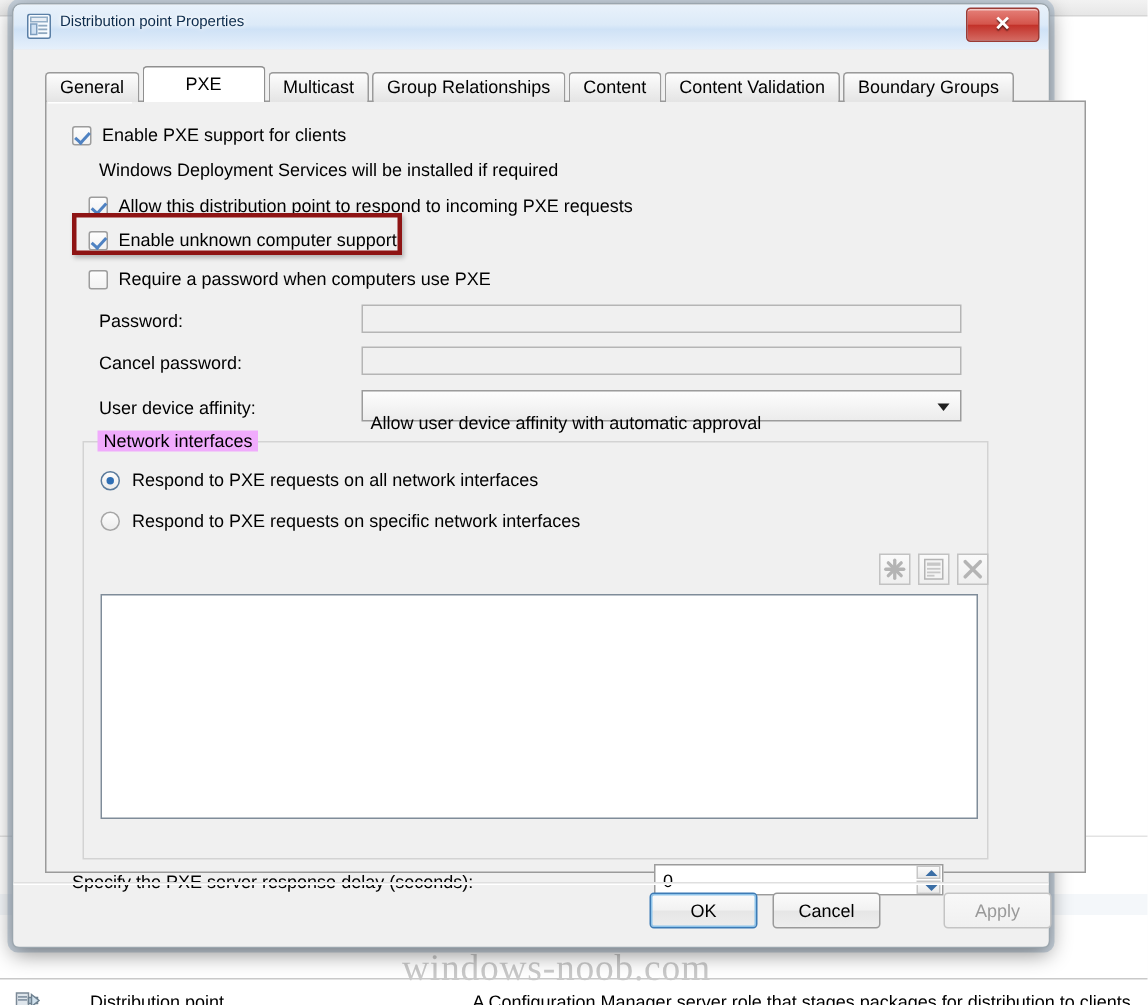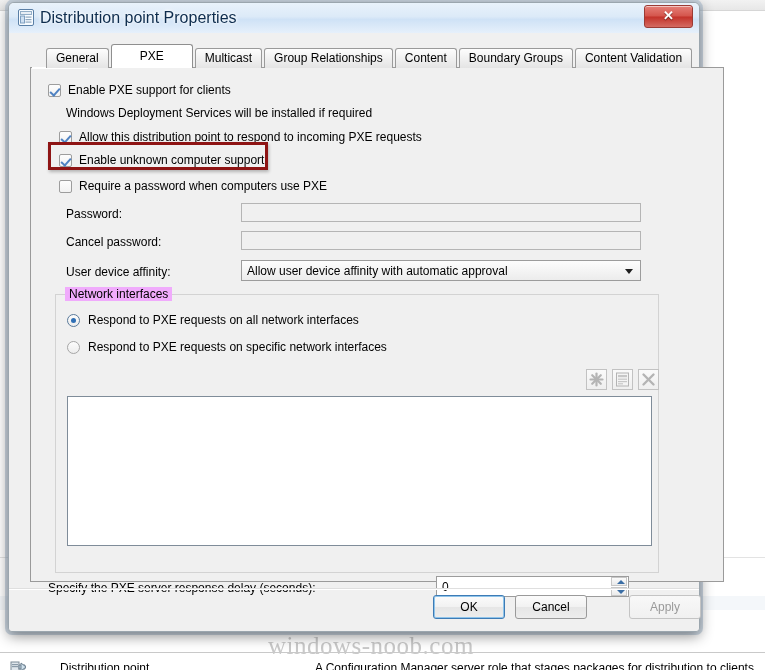--- a/index.html
+++ b/index.html
@@ -83,21 +83,21 @@
     position: absolute; left: 0; top: 0; right: 0; height: 30px;
     background: linear-gradient(#e9f2fb 0%, #dceaf8 45%, #cfe2f6 55%, #e6f0fb 100%);
     border-radius: 5px 5px 0 0;
     border-bottom: 1px solid #cfdced;
   }
   .title-icon {
     position: absolute; left: 9px; top: 6px; width: 16px; height: 17px;
   }
   .title-text {
     position: absolute; left: 31px; top: 6px;
-    font-size: 16px; color: #0d2c4d;
+    font-size: 10px; color: #0d2c4d;
     text-shadow: 0 0 3px #fff, 0 0 5px #fff;
     white-space: nowrap;
   }
   .close-btn {
     position: absolute; right: 6px; top: 2px; width: 47px; height: 21px;
     border: 1px solid #9b3b35;
     border-radius: 3px;
     background: linear-gradient(#e58079 0%, #d4554c 48%, #c3322a 52%, #d46a62 100%);
     box-shadow: inset 0 1px 0 rgba(255,255,255,.55);
     cursor: pointer;
@@ -109,21 +109,21 @@
   }
 
   .dlg-body {
     position: absolute; left: 0; top: 30px; right: 0; bottom: 0;
     background: #f0f0f0;
     border-radius: 0 0 4px 4px;
   }
 
   
   .tabstrip {
-    position: absolute; left: 37px; top: 13px; height: 22px;
+    position: absolute; left: 21px; top: 13px; height: 22px;
     display: flex; align-items: flex-end;
     z-index: 4;
     justify-content: flex-end;
   }
   .tab {
     height: 19px; line-height: 19px;
     padding: 0 9px;
     margin-right: 2px;
     font-size: 12px;
     background: linear-gradient(#fdfdfd, #e4e4e4);
@@ -192,21 +192,21 @@
   }
   .textbox .val { position:absolute; left:5px; top:2px; font-size:12px; }
 
   .combo {
     position: absolute; box-sizing: border-box;
     height: 21px;
     border: 1px solid #9c9c9c;
     background: linear-gradient(#fdfdfd, #ececec);
     cursor: pointer;
   }
-  .combo .ctext { position: absolute; left: 5px; top: 3px; font-size: 12px; }
+  .combo .ctext { position: absolute; left: 5px; top: 14px; font-size: 12px; }
   .combo .arrow {
     position: absolute; right: 7px; top: 8px;
     width: 0; height: 0;
     border-left: 4px solid transparent;
     border-right: 4px solid transparent;
     border-top: 5px solid #1f1f1f;
   }
 
   
   .groupbox {
@@ -353,22 +353,22 @@
   </div>
 
   <div class="dlg-body">
 
     <div class="tabstrip">
       <div class="tab">General</div>
       <div class="tab active">PXE</div>
       <div class="tab">Multicast</div>
       <div class="tab">Group Relationships</div>
       <div class="tab">Content</div>
+      <div class="tab">Content Validation</div>
       <div class="tab">Boundary Groups</div>
-      <div class="tab">Content Validation</div>
     </div>
 
     <div class="tabpanel">
 
       <div class="cb-row" style="left:17px; top:15px;">
         <span class="checkbox checked"></span>
         <span class="cb-label">Enable PXE support for clients</span>
       </div>
 
       <div class="static-note" style="left:35px; top:38px;">Windows Deployment Services will be installed if required</div>

